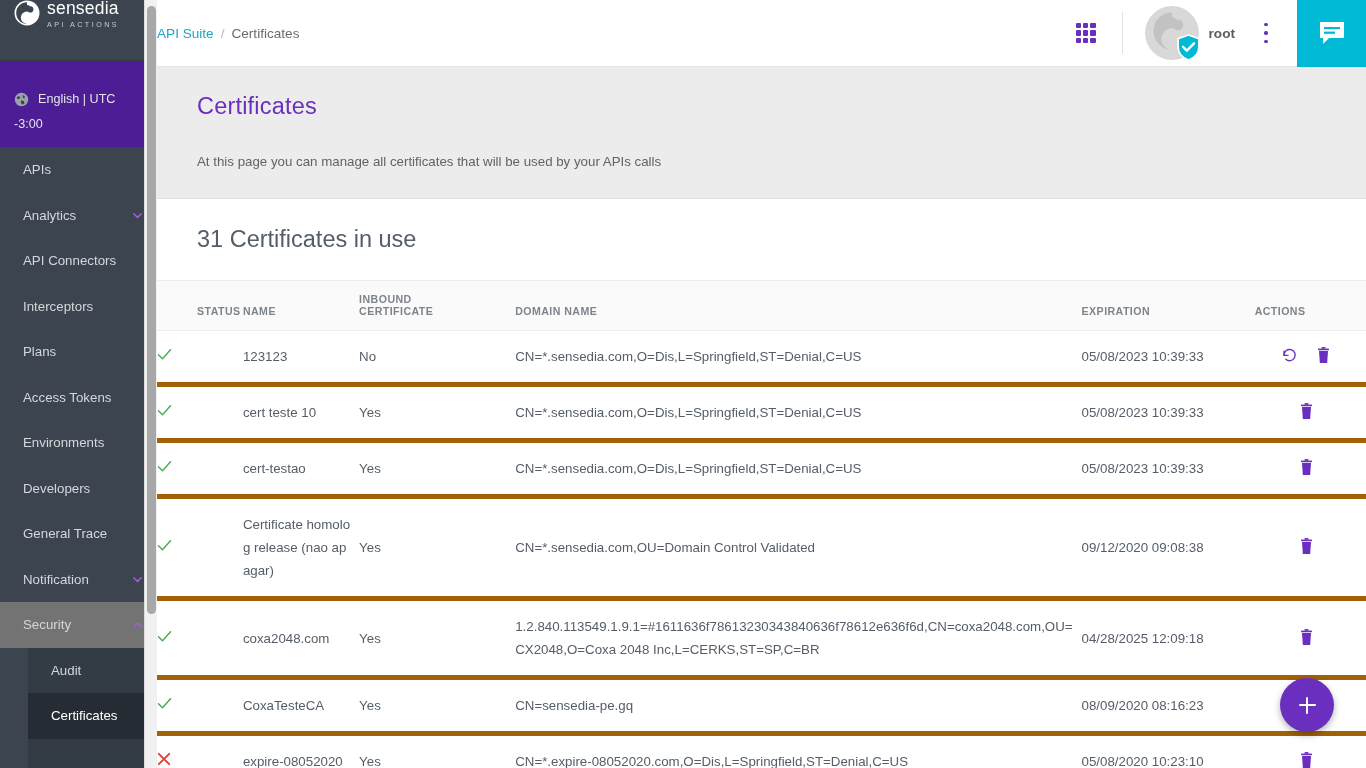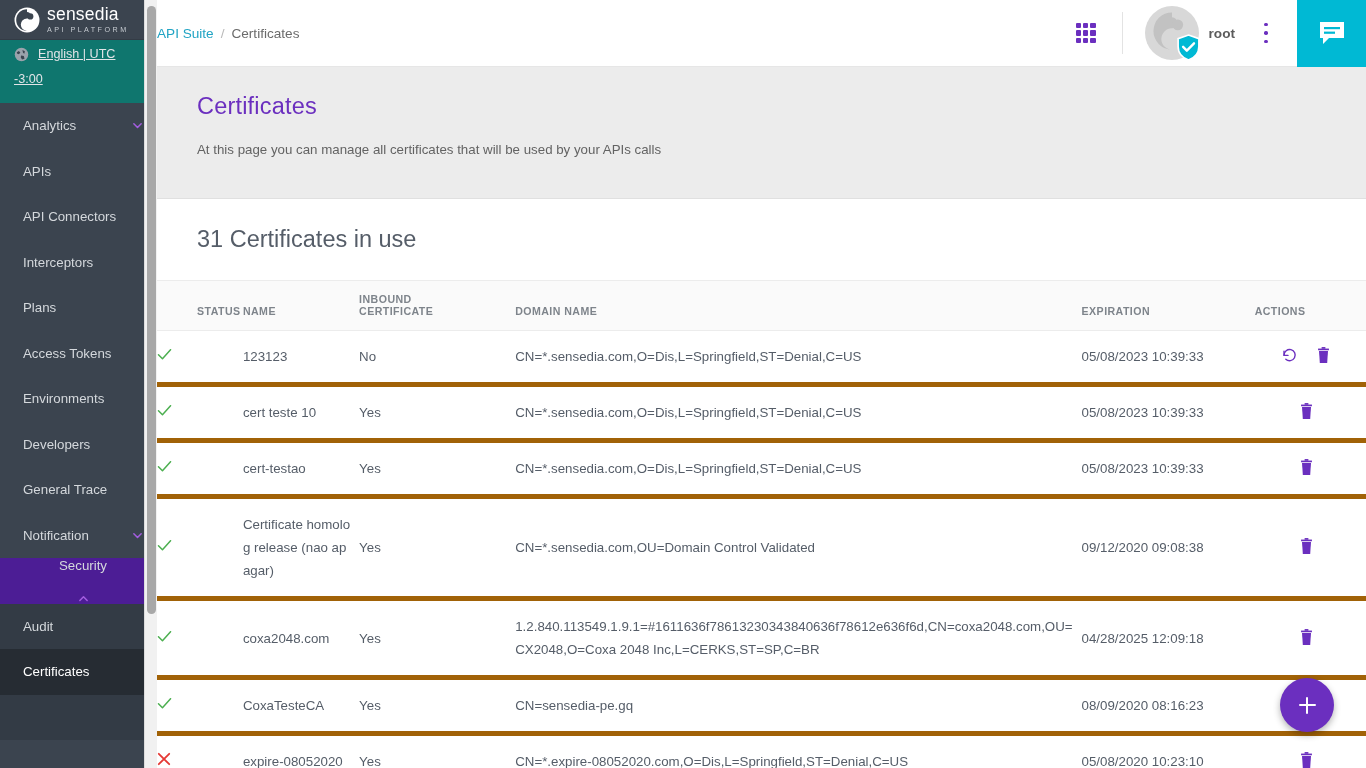--- a/index.html
+++ b/index.html
@@ -13,67 +13,66 @@
 
   
   .sidebar {
     width: 157px; height: 768px;
     background: #3b444f;
     flex: 0 0 157px;
     position: relative;
     overflow: hidden;
   }
   .brand {
-    height: 40px;
-    display: flex; align-items: center;
+    height: 61px;
+    display: flex; align-items: flex-start;
     padding-left: 14px;
     background: #3b444f;
     border-bottom: 1px solid #333b45;
   }
   .brand-logo {
     width: 26px; height: 26px;
     flex: 0 0 26px;
     margin-right: 7px;
     position: relative;
   }
   .brand-text { display: flex; flex-direction: column; line-height: 1; }
   .brand-name {
     font-size: 17.5px; color: #ffffff; letter-spacing: .2px;
     font-weight: 400;
   }
   .brand-sub {
     font-size: 7.2px; color: #c6cbd1; letter-spacing: 2.45px;
     margin-top: 3px;
   }
   .lang-row {
-    background: #0f766e;
-    padding: 4px 14px 12px 14px;
+    background: #4c1d95;
+    padding: 28px 14px 12px 14px;
     display: block;
     color: #e2e5e8;
     font-size: 12.6px;
     line-height: 21px;
     min-height: 63px;
-    text-decoration: underline;
   }
   .lang-row .globe {
     display: inline-block; vertical-align: -4px;
     margin-right: 9px;
   }
   .nav-item {
     height: 45.5px;
     display: flex; align-items: center;
     justify-content: space-between;
     padding: 0 14px 0 23px;
     color: #d4d8dc;
     font-size: 13.3px;
     cursor: pointer;
     white-space: nowrap;
   }
-  .nav-item.sub { padding-left: 23px; background: #333b45; }
-  .nav-item.active-group { background: #4c1d95; flex-direction: column; }
+  .nav-item.sub { padding-left: 23px; background: #333b45; margin-left: 28px; }
+  .nav-item.active-group { background: #737373; }
   .nav-item.selected { background: #262c33; color: #ffffff; }
   .chev { width: 11px; height: 11px; position: relative; flex: 0 0 11px; }
   .chev svg { display: block; }
 
   .sb-track {
     position: absolute; top: 0; right: 0;
     width: 13px; height: 768px;
     background: #f1f1f1;
     border-left: 1px solid #dcdcdc;
   }
@@ -146,21 +145,21 @@
   .page-head {
     background: #ececec;
     padding: 26px 0 28px 40px;
     height: 132px;
     border-bottom: 1px solid #e0e0e0;
   }
   .page-title {
     color: #6b2fbf; font-size: 23.5px; font-weight: 400; letter-spacing: .2px;
   }
   .page-desc {
-    color: #636363; font-size: 13.3px; margin-top: 22px;
+    color: #636363; font-size: 13.3px; margin-top: 34px;
   }
 
   .content { background: #ffffff; border-radius: 13px; }
   .list-title {
     font-size: 23.5px; color: #555d68; font-weight: 400;
     padding: 27px 0 27px 40px;
   }
 
   table.cert-table { width: 100%; border-collapse: collapse; table-layout: fixed; }
   table.cert-table thead th {
@@ -221,43 +220,43 @@
     <div class="brand">
       <span class="brand-logo">
         <svg width="26" height="26" viewBox="0 0 26 26">
           <circle cx="13" cy="13" r="12.5" fill="#ffffff"></circle>
           <path d="M13 2.2 A10.8 10.8 0 0 0 13 23.8 A6.2 6.2 0 0 1 13 11.4 A3.2 3.2 0 0 0 13 5 Z" fill="#3b444f"></path>
           <circle cx="16.3" cy="9.4" r="3.1" fill="#3b444f"></circle>
         </svg>
       </span>
       <span class="brand-text">
         <span class="brand-name">sensedia</span>
-        <span class="brand-sub">API PLATFORM</span>
+        <span class="brand-sub">API ACTIONS</span>
       </span>
     </div>
 
     <div class="lang-row">
       <span class="globe">
         <svg width="15" height="15" viewBox="0 0 16 16">
           <circle cx="8" cy="8" r="7.2" fill="#9aa2ab"></circle>
           <path d="M3 5.5 L5.2 4.2 L6.8 6 L5 7.6 L3.2 7 Z M9 3.2 L11.6 4.6 L11 7.2 L9.6 6.2 Z M7.5 9 L10.5 9.6 L11.2 12.4 L8.6 13.2 L7.2 11.2 Z" fill="#3b444f"></path>
         </svg>
       </span><span>English | UTC -3:00</span>
     </div>
 
     <div class="nav-item">
+      <span>APIs</span>
+    </div>
+    <div class="nav-item">
       <span>Analytics</span>
       <span class="chev">
         <svg width="11" height="11" viewBox="0 0 12 12">
             <path d="M2 4 L6 8.2 L10 4" stroke="#a45de0" stroke-width="1.6" fill="none" stroke-linecap="round" stroke-linejoin="round"></path>
           </svg>
       </span>
-    </div>
-    <div class="nav-item">
-      <span>APIs</span>
     </div>
     <div class="nav-item">
       <span>API Connectors</span>
     </div>
     <div class="nav-item">
       <span>Interceptors</span>
     </div>
     <div class="nav-item">
       <span>Plans</span>
     </div>

